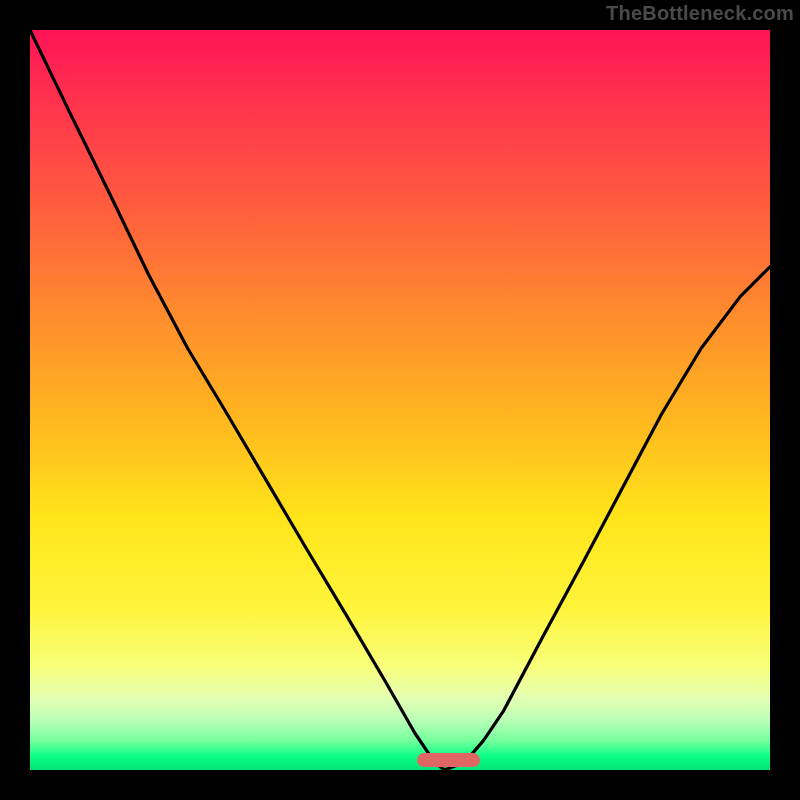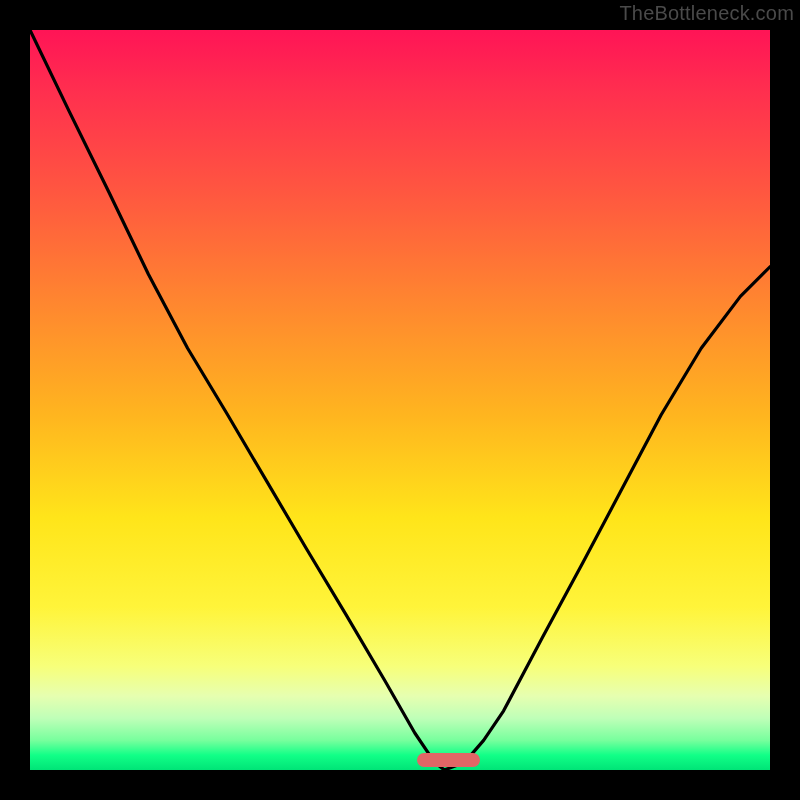--- a/index.html
+++ b/index.html
@@ -16,21 +16,21 @@
     width: 800px;
     height: 800px;
     background: #000;
   }
   .watermark {
     position: absolute;
     top: 2px;
     right: 6px;
     color: #4a4a4a;
     font-size: 20px;
-    font-weight: 400;
+    font-weight: 700;
     letter-spacing: 0.2px;
     z-index: 40;
   }
   .plot {
     position: absolute;
     left: 30px;
     top: 30px;
     width: 740px;
     height: 740px;
     overflow: hidden;

